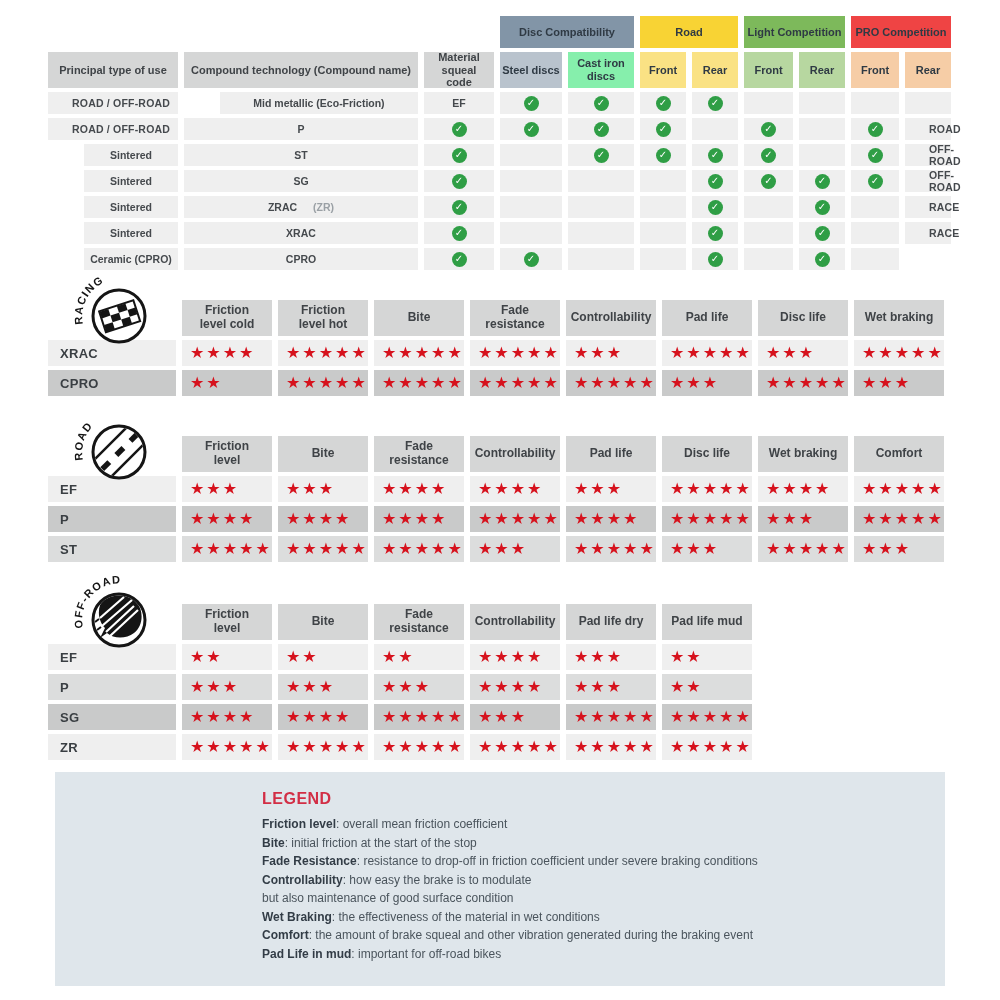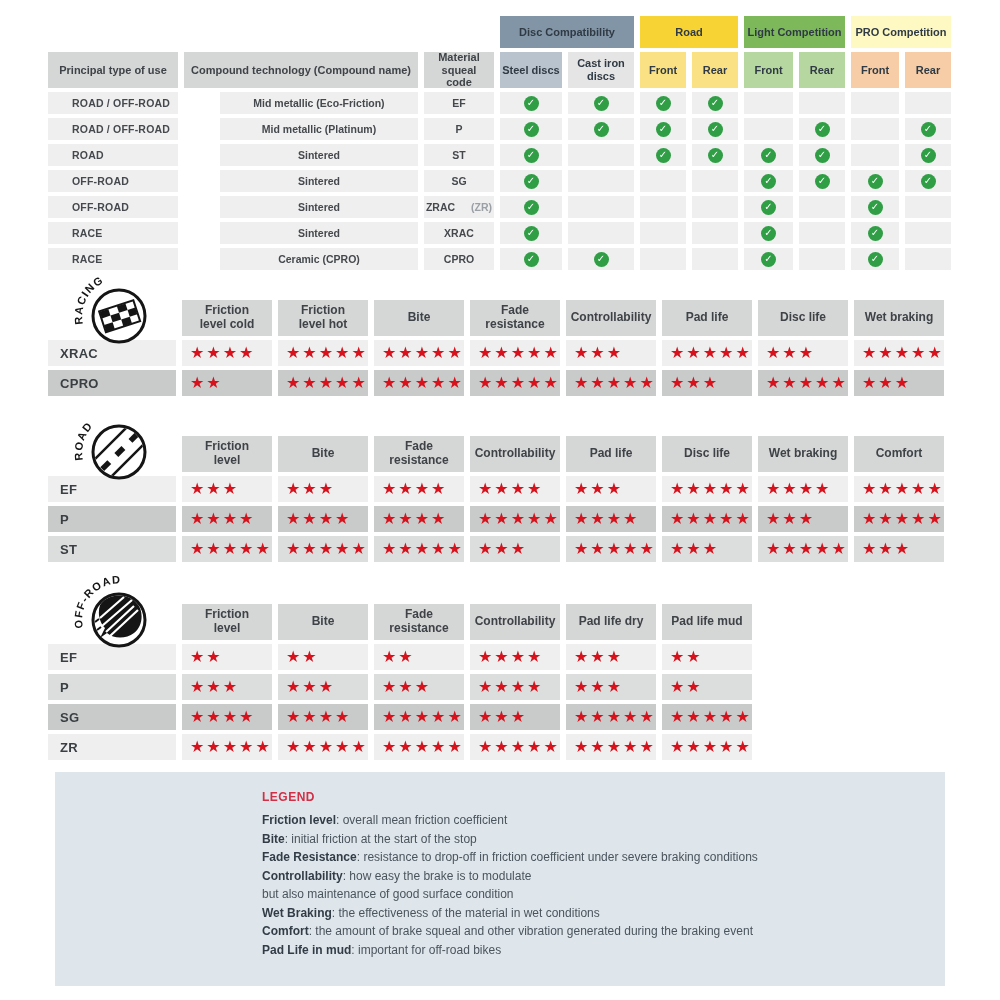--- a/index.html
+++ b/index.html
@@ -42,40 +42,40 @@
   .shade-medium{background:#dcdddd;}
   .shade-dark{background:#c9caca;}
   .stars{font-family:"DejaVu Sans",sans-serif;font-size:16px;line-height:1;color:#d6121d;letter-spacing:2px;}
 
   .sec-icon{position:absolute;left:16px;top:-40px;width:92px;height:92px;}
   .arc-text{font-size:11px;font-weight:bold;letter-spacing:1.2px;fill:#151515;}
 
   
   .legend{position:absolute;left:55px;top:772px;width:890px;height:214px;background:#dfe6eb;box-sizing:border-box;
     padding:18px 20px 0 207px;}
-  .legend-title{margin:0 0 7px 0;font-size:12px;font-weight:bold;color:#d22e45;letter-spacing:.5px;}
+  .legend-title{margin:0 0 7px 0;font-size:16px;font-weight:bold;color:#d22e45;letter-spacing:.5px;}
   .legend-line{font-size:12px;color:#4a545c;line-height:18.5px;}
   .legend-line strong{color:#323c46;}
 </style>
 </head>
 <body>
 
 <div class="page">
 
   <section class="compat-grid" id="compat">
       <div class="c-blank" style="grid-column: span 3;"></div>
       <div class="c-group" style="background: rgb(130, 149, 167);">Disc Compatibility</div>
       <div class="c-group" style="background: rgb(248, 211, 52);">Road</div>
       <div class="c-group" style="background: rgb(125, 185, 91);">Light Competition</div>
-      <div class="c-group" style="background: #fef9c3;">PRO Competition</div>
+      <div class="c-group" style="background: #ef4444;">PRO Competition</div>
       <div class="c-head">Principal type of use</div>
       <div class="c-head">Compound technology (Compound name)</div>
       <div class="c-head">Material squeal code</div>
       <div class="c-sub" style="background: rgb(185, 195, 205);">Steel discs</div>
-      <div class="c-sub" style="background: #e5e5e5;">Cast iron discs</div>
+      <div class="c-sub" style="background: #86efac;">Cast iron discs</div>
       <div class="c-sub" style="background: rgb(250, 226, 132);">Front</div>
       <div class="c-sub" style="background: rgb(250, 226, 132);">Rear</div>
       <div class="c-sub" style="background: rgb(183, 215, 160);">Front</div>
       <div class="c-sub" style="background: rgb(183, 215, 160);">Rear</div>
       <div class="c-sub" style="background: rgb(246, 205, 166);">Front</div>
       <div class="c-sub" style="background: rgb(246, 205, 166);">Rear</div>
       <div class="c-cell c-use">ROAD / OFF-ROAD</div>
       <div class="c-cell c-comp">Mid metallic (Eco-Friction)</div>
       <div class="c-cell c-code">EF</div>
       <div class="c-cell">
@@ -88,21 +88,20 @@
         <span class="check">✓</span>
       </div>
       <div class="c-cell">
         <span class="check">✓</span>
       </div>
       <div class="c-cell"></div>
       <div class="c-cell"></div>
       <div class="c-cell"></div>
       <div class="c-cell"></div>
       <div class="c-cell c-use">ROAD / OFF-ROAD</div>
-      <div class="c-cell c-comp">Mid metallic (Platinum)</div>
       <div class="c-cell c-code">P</div>
       <div class="c-cell">
         <span class="check">✓</span>
       </div>
       <div class="c-cell">
         <span class="check">✓</span>
       </div>
       <div class="c-cell">
         <span class="check">✓</span>
       </div>

